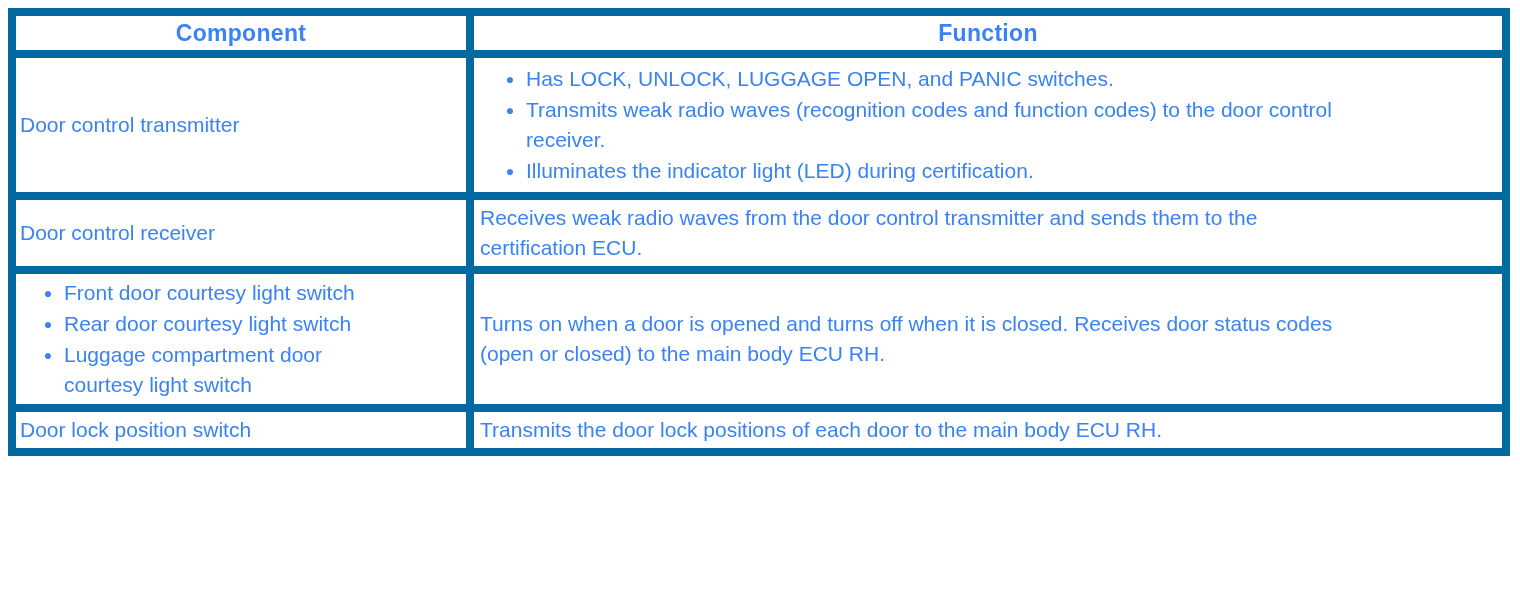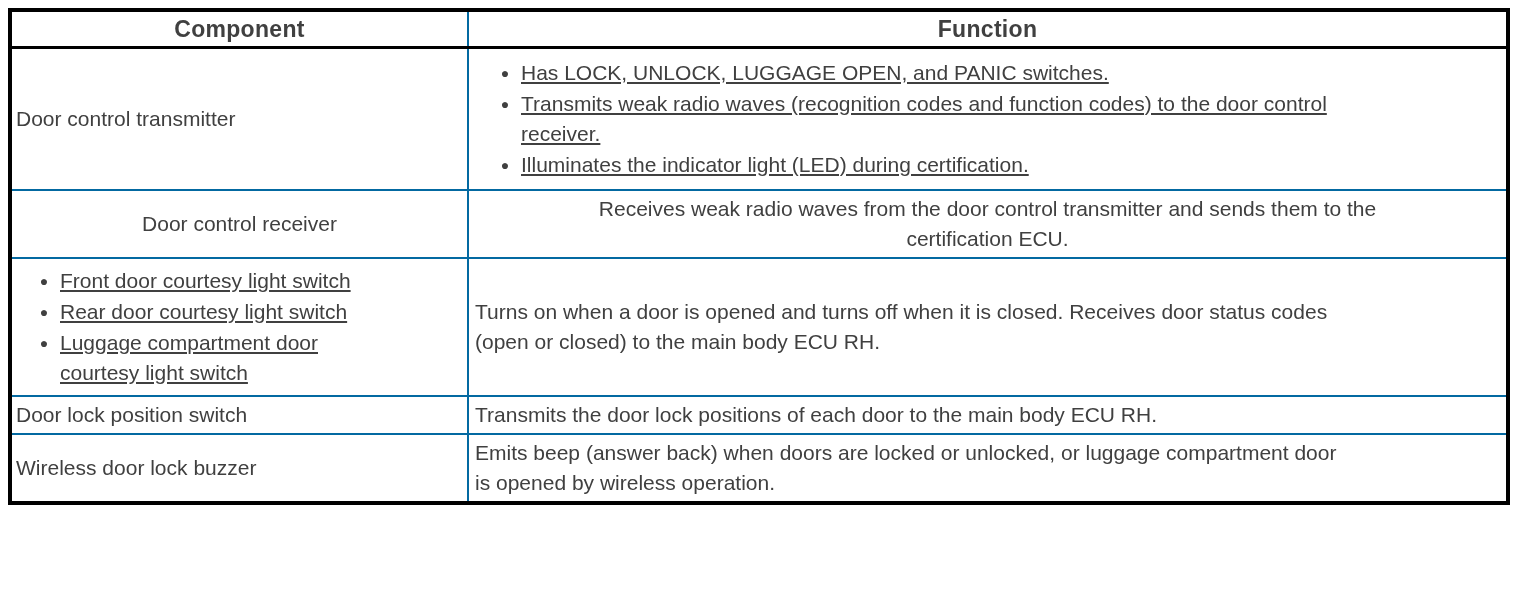--- a/index.html
+++ b/index.html
@@ -17,25 +17,25 @@
   }
   table.spec-table {
     border-collapse: collapse;
     table-layout: fixed;
     width: 1502px;
     border: 4px solid #000000;
     background: #ffffff;
   }
   col.c-component { width: 458px; }
   th, td {
-    border: 2px solid #0369a1;
+    border: 8px solid #0369a1;
     vertical-align: middle;
     font-size: 21px;
     line-height: 30px;
-    color: #404040;
+    color: #3b82f6;
   }
   thead th {
     font-size: 23px;
     font-weight: bold;
     text-align: center;
     height: 33px;
     border-bottom: 3px solid #000000;
     padding: 2px 4px;
     letter-spacing: 0.3px;
   }
@@ -52,27 +52,26 @@
   }
   .bullet {
     flex: 0 0 32px;
     text-align: center;
     font-size: 14px;
     line-height: 30px;
   }
   .bullet-text {
     flex: 1 1 auto;
     white-space: pre-line;
-    text-decoration: underline;
   }
   .fn-bullets  { padding-left: 14px; }
   .cmp-bullets { padding-left: 12px; }
 
   tr.r1 { height: 142px; }
-  tr.r2 { height: 66px; text-align: center;  }
+  tr.r2 { height: 66px;  }
   tr.r3 { height: 138px; }
   tr.r4 { height: 30px;  }
   tr.r5 { height: 68px;  }
   tr.r6 { height: 71px;  }
 </style>
 </head>
 <body>
 
 <div class="page">
   <table class="spec-table">
@@ -147,26 +146,17 @@
 
       <tr class="r4">
         <td class="cell-component">
           <span class="txt">Door lock position switch</span>
         </td>
         <td class="cell-function">
           <span class="txt">Transmits the door lock positions of each door to the main body ECU RH.</span>
         </td>
       </tr>
 
-      <tr class="r5">
-        <td class="cell-component">
-          <span class="txt">Wireless door lock buzzer</span>
-        </td>
-        <td class="cell-function">
-          <span class="txt">Emits beep (answer back) when doors are locked or unlocked, or luggage compartment door
-is opened by wireless operation.</span>
-        </td>
-      </tr>
 
 
     </tbody>
   </table>
 </div>
 
 </body></html>

